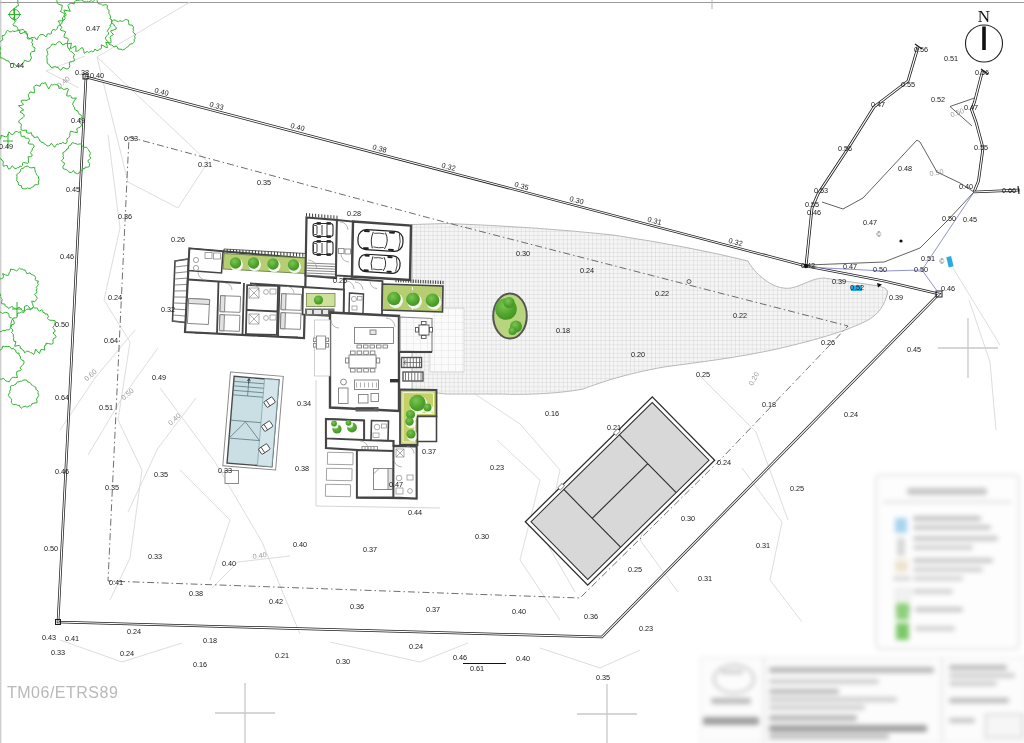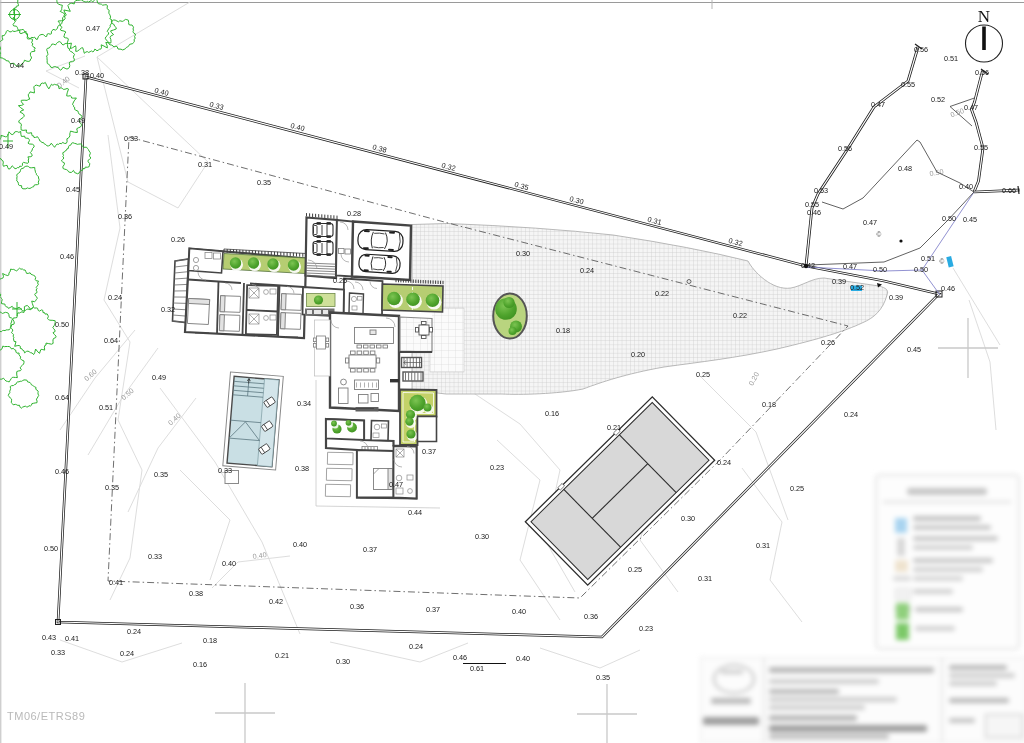--- a/index.html
+++ b/index.html
@@ -816,14 +816,14 @@
  <div style="position:absolute;left:68px;top:76px;width:120px;height:5px;background:#bdbdbd;border-radius:2px;"></div>
  <div style="position:absolute;left:240px;top:0px;width:2px;height:84px;background:#e6e6e6;"></div>
  <div class="tb" style="left:248px;top:7px;width:58px;height:5px;"></div>
  <div class="tbl" style="left:248px;top:15px;width:66px;height:5px;"></div>
  <div class="tbl" style="left:248px;top:23px;width:48px;height:5px;"></div>
  <div class="tb" style="left:248px;top:40px;width:60px;height:5px;"></div>
  <div style="position:absolute;left:284px;top:56px;width:36px;height:22px;border:1.5px solid #bdbdbd;background:#f6f6f6;"></div>
  <div style="position:absolute;left:248px;top:60px;width:26px;height:5px;background:#c6c6c6;border-radius:2px;"></div>
 </div>
 
-<div style="position:absolute;left:7px;top:710px;font-size:11px;color:#b9b9b9;letter-spacing:0.5px;">TM06/ETRS89</div>
+<div style="position:absolute;left:7px;top:684px;font-size:16px;color:#b9b9b9;letter-spacing:0.5px;">TM06/ETRS89</div>
 </div>
 
 </body></html>

